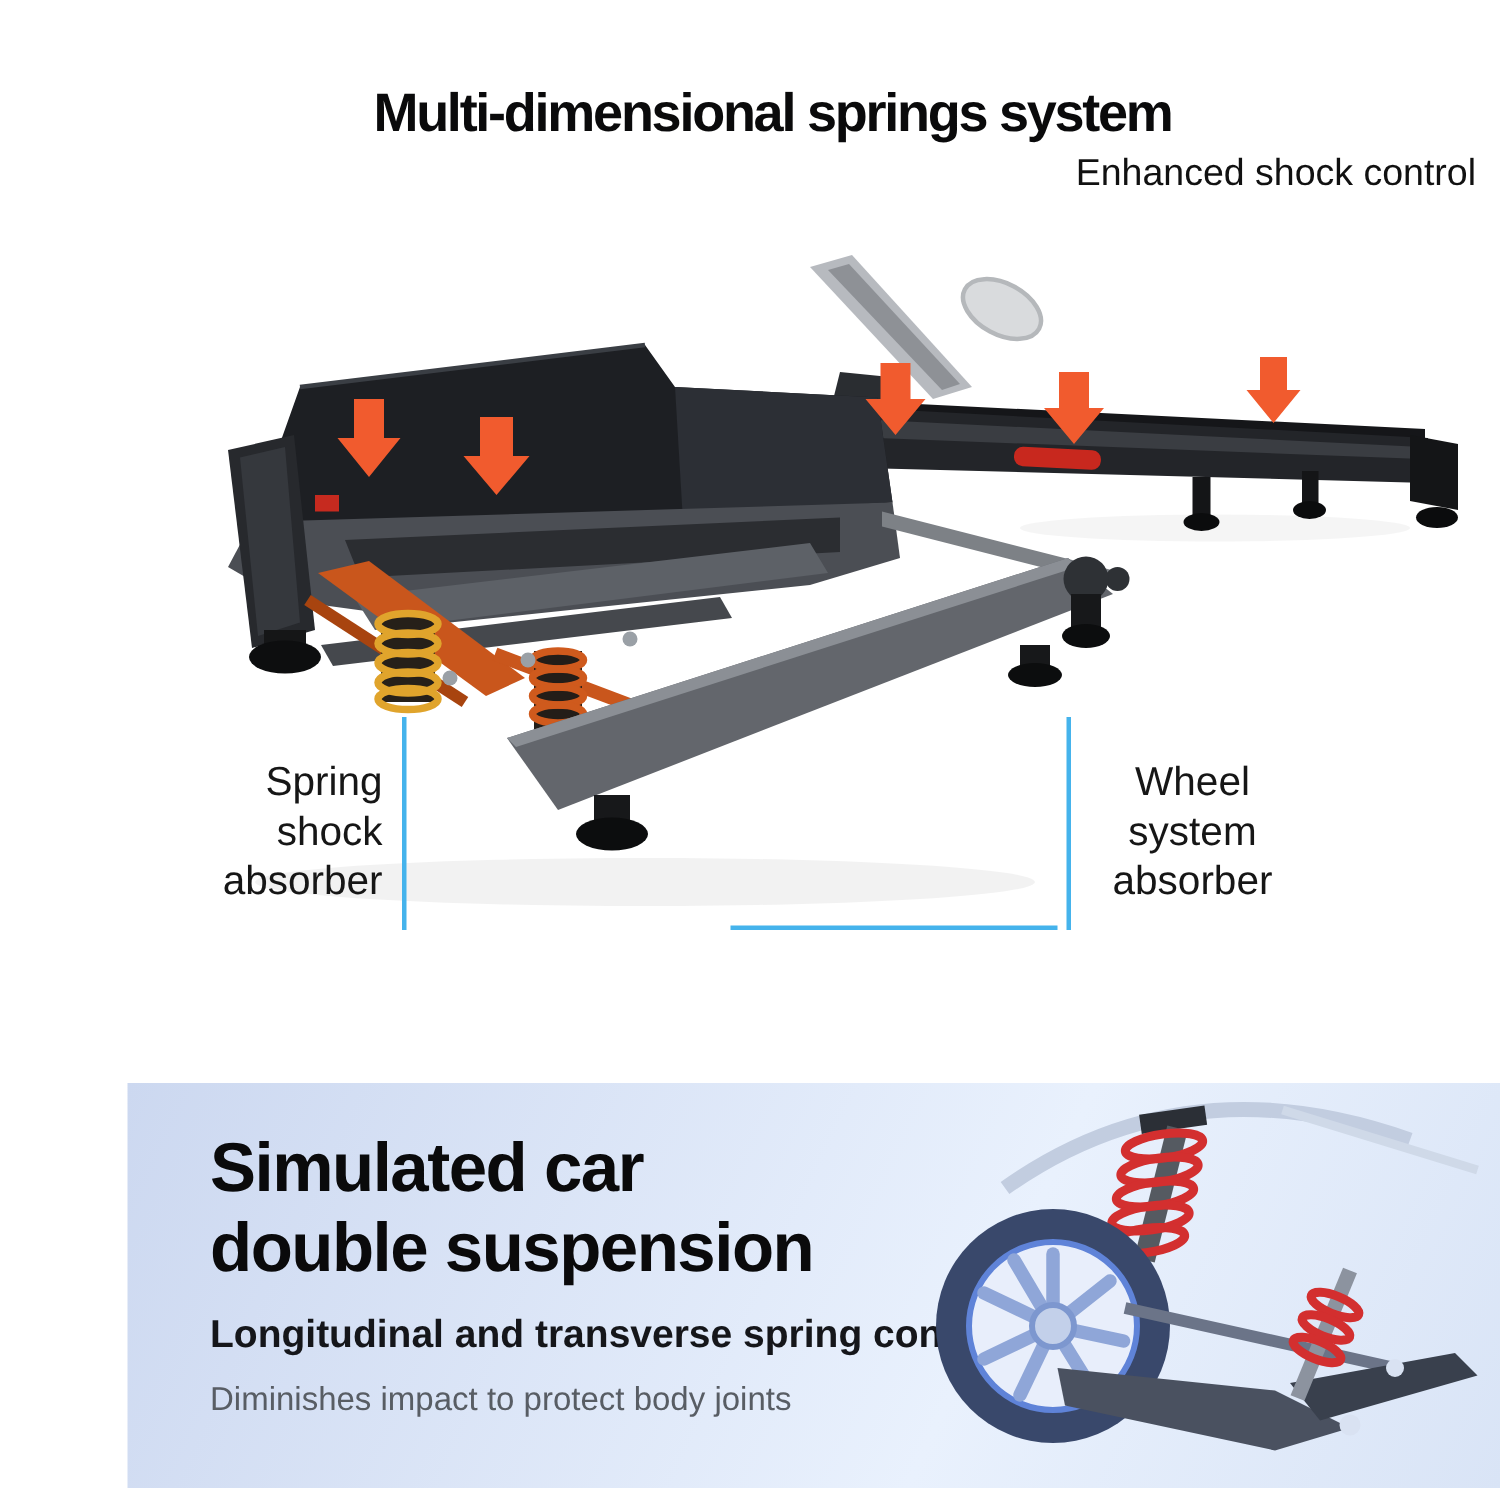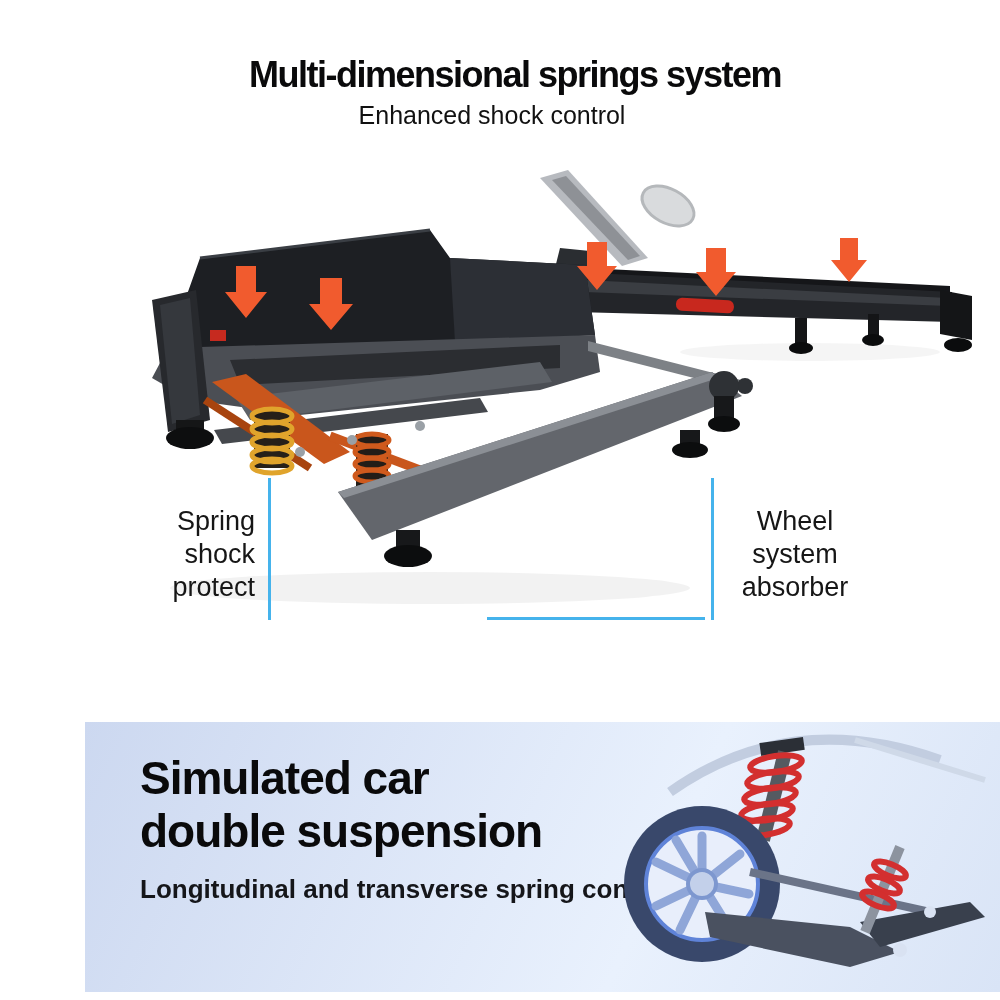--- a/index.html
+++ b/index.html
@@ -7,21 +7,21 @@
     width:1000px;height:1000px;overflow:hidden;background:#ffffff;
     font-family:"Liberation Sans", sans-serif;color:#0b0b0c;position:relative;
   }
   .page{position:absolute;inset:0;}
   
   .title{
     position:absolute;top:30px;left:15px;width:1000px;text-align:center;
     font-size:36px;font-weight:bold;letter-spacing:-1.5px;color:#0a0a0b;
   }
   .subtitle{
-    position:absolute;top:101px;left:0;width:984px;text-align:center;
+    position:absolute;top:101px;left:0;width:984px;text-align:right;
     font-size:25px;font-weight:normal;color:#111;
   }
   
   .hero{position:absolute;top:0;left:0;width:1000px;height:700px;}
   .hero svg{position:absolute;top:0;left:0;}
   .arrow{fill:var(--arrow-orange,#F15B2E);}
   .coil-y{stroke:var(--spring-yellow,#E0A42C);fill:none;stroke-width:5;}
   .coil-o{stroke:#cf5a1d;fill:none;stroke-width:5;}
   .coil-r{stroke:var(--spring-red,#D32F2F);fill:none;stroke-width:6;}
   
@@ -159,30 +159,31 @@
         <polygon class="arrow" points="840,238 858,238 858,260 867,260 849,282 831,260 840,260"></polygon>
       </g>
     </svg>
 
     <div class="callout-line line-left"></div>
     <div class="callout-line line-right"></div>
     <div class="callout-line line-bottom"></div>
 
     <div class="callout callout-spring">Spring
 shock
-protect</div>
+absorber</div>
     <div class="callout callout-wheel">Wheel
 system
 absorber</div>
   </div>
 
   <section class="panel">
     <div class="panel-title">Simulated car
 double suspension</div>
     <div class="panel-subtitle">Longitudinal and transverse spring control</div>
+    <div class="panel-note">Diminishes impact to protect body joints</div>
 
     <svg class="car-svg" width="400" height="268" viewBox="0 0 400 268">
 
       <path d="M 70 70 Q 190 -15 340 38" fill="none" stroke="#c2cde0" stroke-width="10"></path>
       <path d="M 255 18 L 385 58" fill="none" stroke="#cfd9e8" stroke-width="6"></path>
 
       <g>
         <rect x="160" y="18" width="44" height="13" fill="#2b2f36" transform="rotate(-8 182 24)"></rect>
         <line x1="185" y1="30" x2="163" y2="118" stroke="#555a61" stroke-width="14"></line>
         <ellipse class="coil-r" cx="176" cy="42" rx="26" ry="8" transform="rotate(-8 176 42)"></ellipse>

